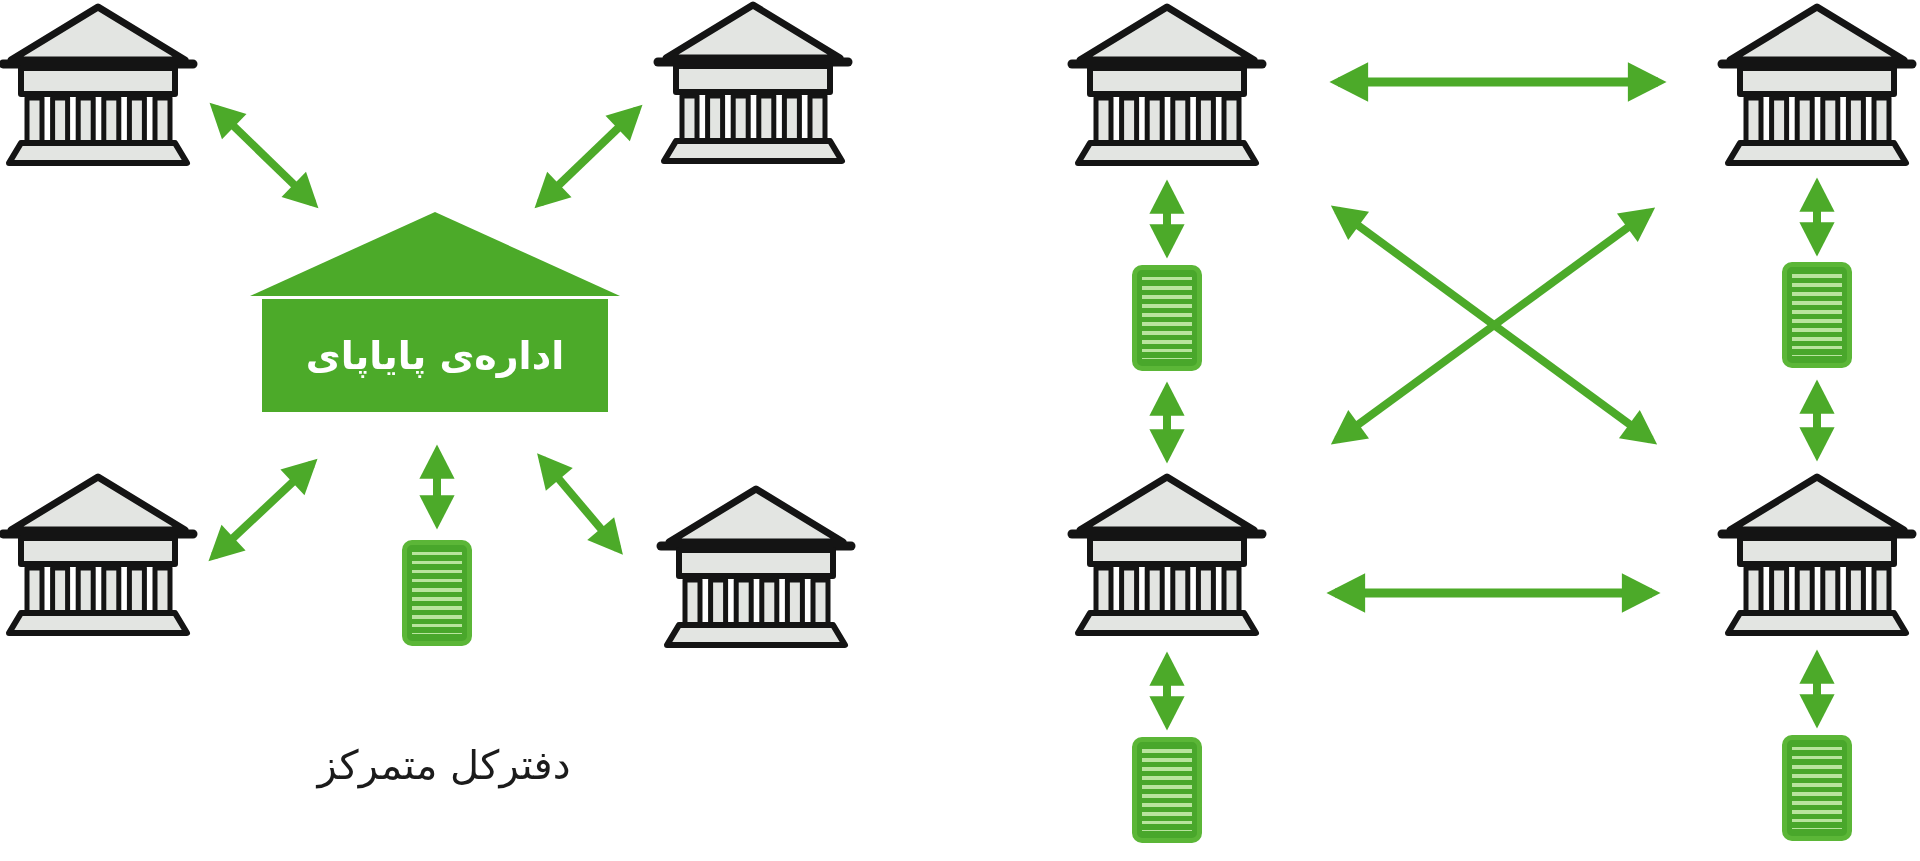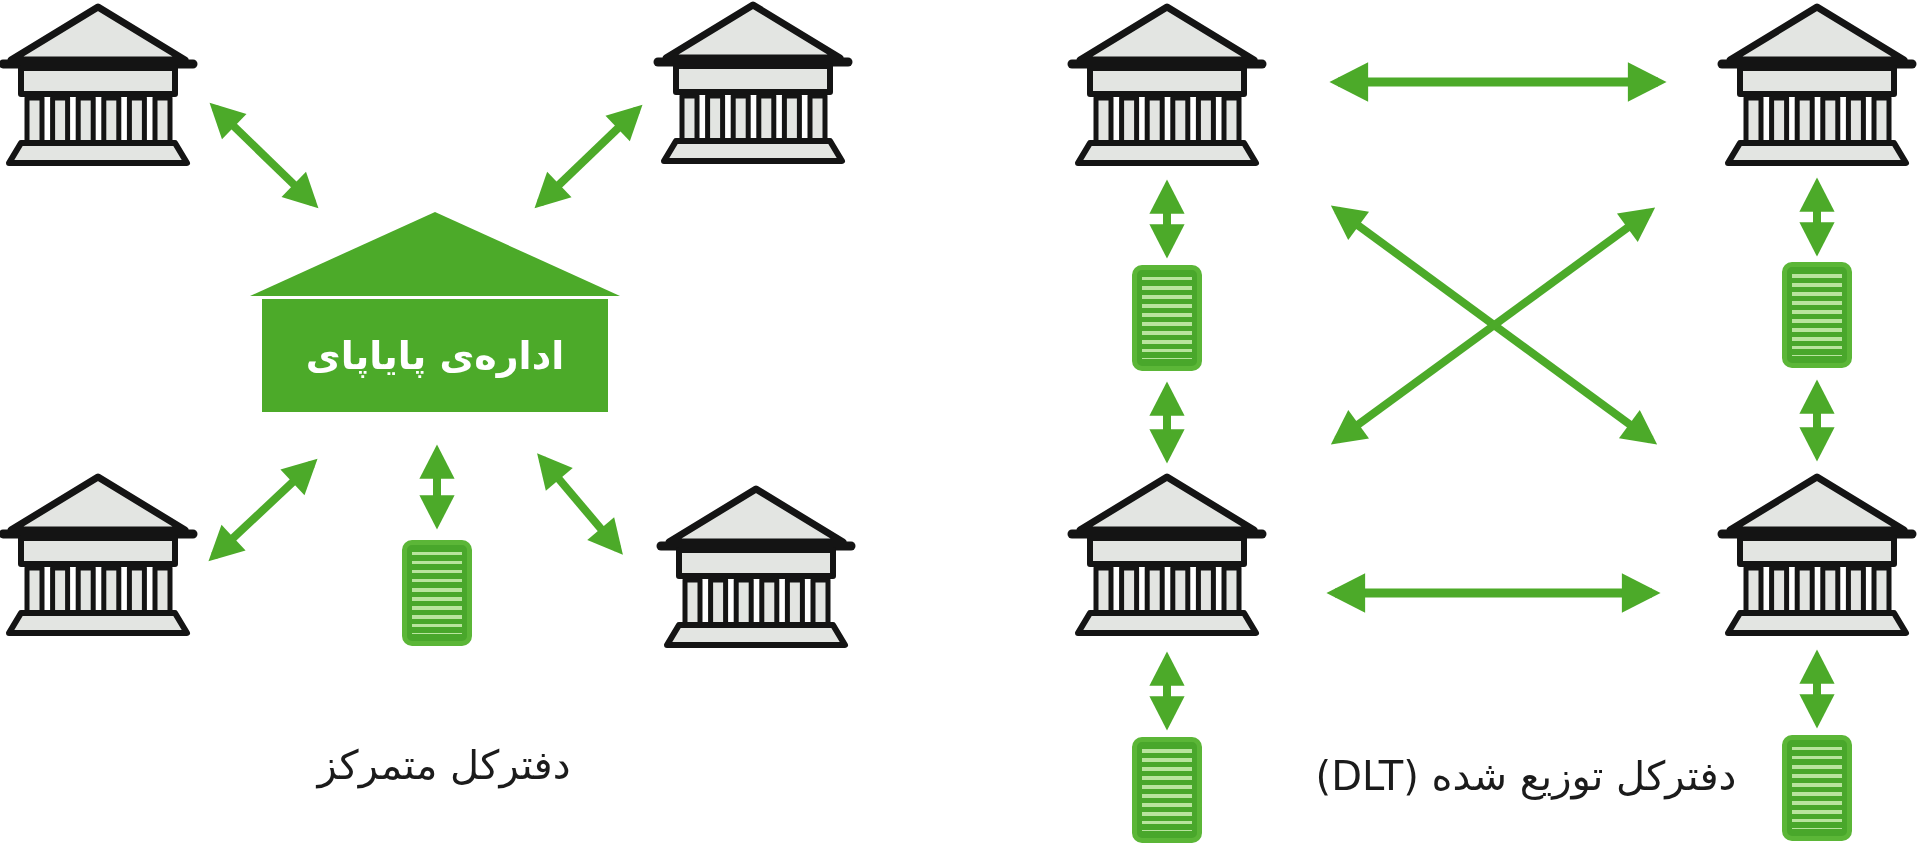--- a/index.html
+++ b/index.html
@@ -163,16 +163,15 @@
       <svg viewBox="0 0 200 170">
           <use href="#bank-sym"></use>
         </svg>
     </div>
 
     <div class="ledger" style="left:1132px;top:265px"></div>
     <div class="ledger" style="left:1782px;top:262px"></div>
     <div class="ledger" style="left:1132px;top:737px"></div>
     <div class="ledger" style="left:1782px;top:735px"></div>
 
-    <div class="caption" dir="rtl" style="left:1276px;top:752px">دفترکل توزیع شده (DLT)</div>
   </div>
 
 </div>
 
 </body></html>

